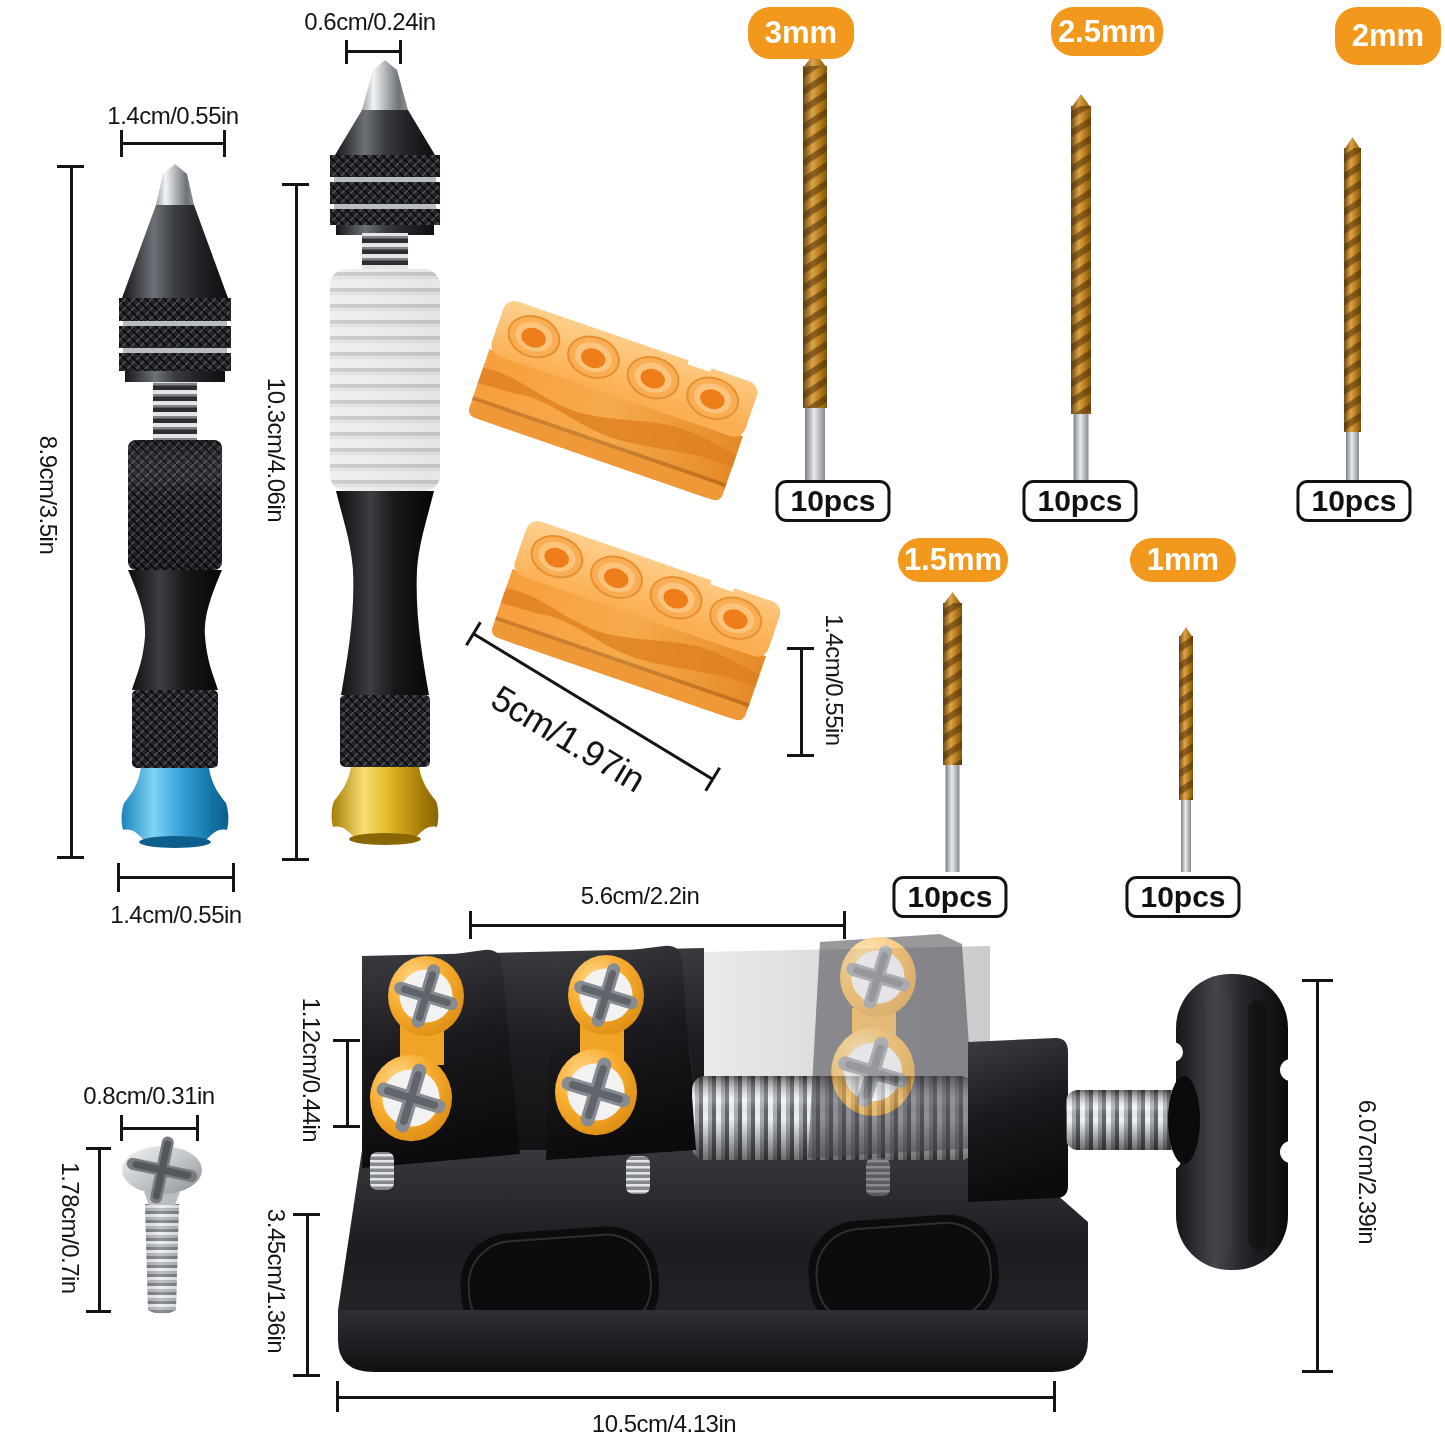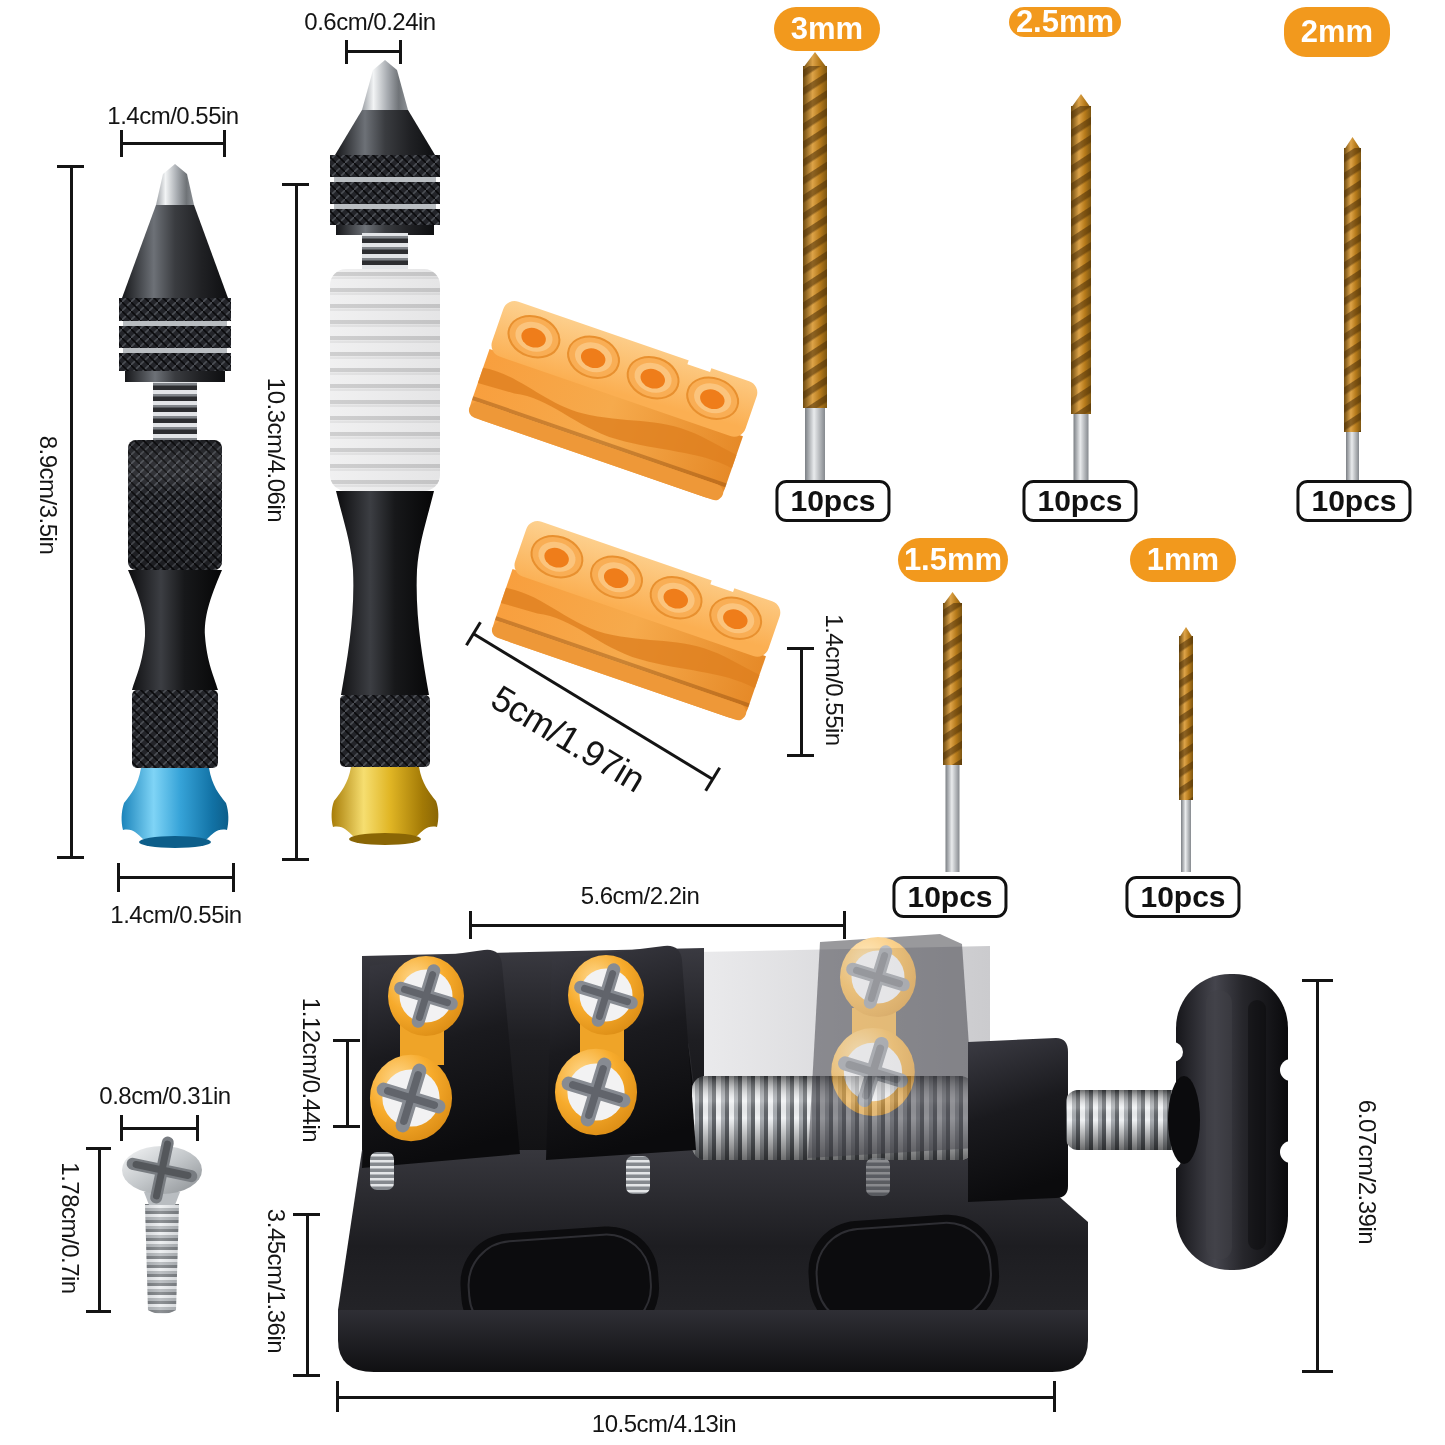--- a/index.html
+++ b/index.html
@@ -320,27 +320,27 @@
     <use href="#roller" transform="translate(111,178) scale(1.08)"></use>
     <path d="M252,40 L364,26 Q380,24 382,40 L396,230 L246,240 Z" fill="url(#jawGrad)"></path>
     <rect x="280" y="104" width="44" height="40" fill="#EFA428"></rect>
     <use href="#roller" transform="translate(306,75)"></use>
     <use href="#roller" transform="translate(296,172) scale(1.08)"></use>
     <rect x="70" y="232" width="24" height="38" rx="7" fill="url(#threadS)"></rect>
     <rect x="326" y="236" width="24" height="38" rx="7" fill="url(#threadS)"></rect>
     <rect x="566" y="238" width="24" height="38" rx="7" fill="url(#threadS)" opacity=".5"></rect>
   </svg>
 
-  <div class="pill" style="left:774px;top:7px;width:106px;height:44px">
+  <div class="pill" style="left:748px;top:7px;width:106px;height:52px">
       <span>3mm</span>
     </div>
-  <div class="pill" style="left:1009px;top:7px;width:112px;height:30px">
+  <div class="pill" style="left:1051px;top:7px;width:112px;height:49px">
       <span>2.5mm</span>
     </div>
-  <div class="pill" style="left:1284px;top:7px;width:106px;height:50px">
+  <div class="pill" style="left:1335px;top:7px;width:106px;height:58px">
       <span>2mm</span>
     </div>
   <div class="pill" style="left:898px;top:538px;width:110px;height:44px">
       <span>1.5mm</span>
     </div>
   <div class="pill" style="left:1130px;top:538px;width:106px;height:44px">
       <span>1mm</span>
     </div>
 
   <div class="qty" style="left:833px;top:501px">10pcs</div>
@@ -354,21 +354,21 @@
   <div class="dim vert" style="left:48px;top:495px">8.9cm/3.5in</div>
   <div class="dim vert" style="left:276px;top:450px">10.3cm/4.06in</div>
   <div class="dim" style="left:176px;top:915px">1.4cm/0.55in</div>
   <div class="dim diag" style="left:568px;top:739px">5cm/1.97in</div>
   <div class="dim vert" style="left:834px;top:680px">1.4cm/0.55in</div>
   <div class="dim" style="left:640px;top:896px">5.6cm/2.2in</div>
   <div class="dim vert" style="left:311px;top:1070px">1.12cm/0.44in</div>
   <div class="dim vert" style="left:276px;top:1281px">3.45cm/1.36in</div>
   <div class="dim" style="left:664px;top:1424px">10.5cm/4.13in</div>
   <div class="dim vert" style="left:1367px;top:1172px">6.07cm/2.39in</div>
-  <div class="dim" style="left:165px;top:1096px">0.8cm/0.31in</div>
+  <div class="dim" style="left:149px;top:1096px">0.8cm/0.31in</div>
   <div class="dim vert" style="left:70px;top:1228px">1.78cm/0.7in</div>
 
   <div class="ln" style="left:122px;top:142px;width:103px;height:3px"></div>
   <div class="ln" style="left:120px;top:130px;width:3px;height:27px"></div>
   <div class="ln" style="left:223px;top:130px;width:3px;height:27px"></div>
 
   <div class="ln" style="left:70px;top:167px;width:3px;height:690px"></div>
   <div class="ln" style="left:57px;top:165px;width:27px;height:3px"></div>
   <div class="ln" style="left:57px;top:856px;width:27px;height:3px"></div>
 

